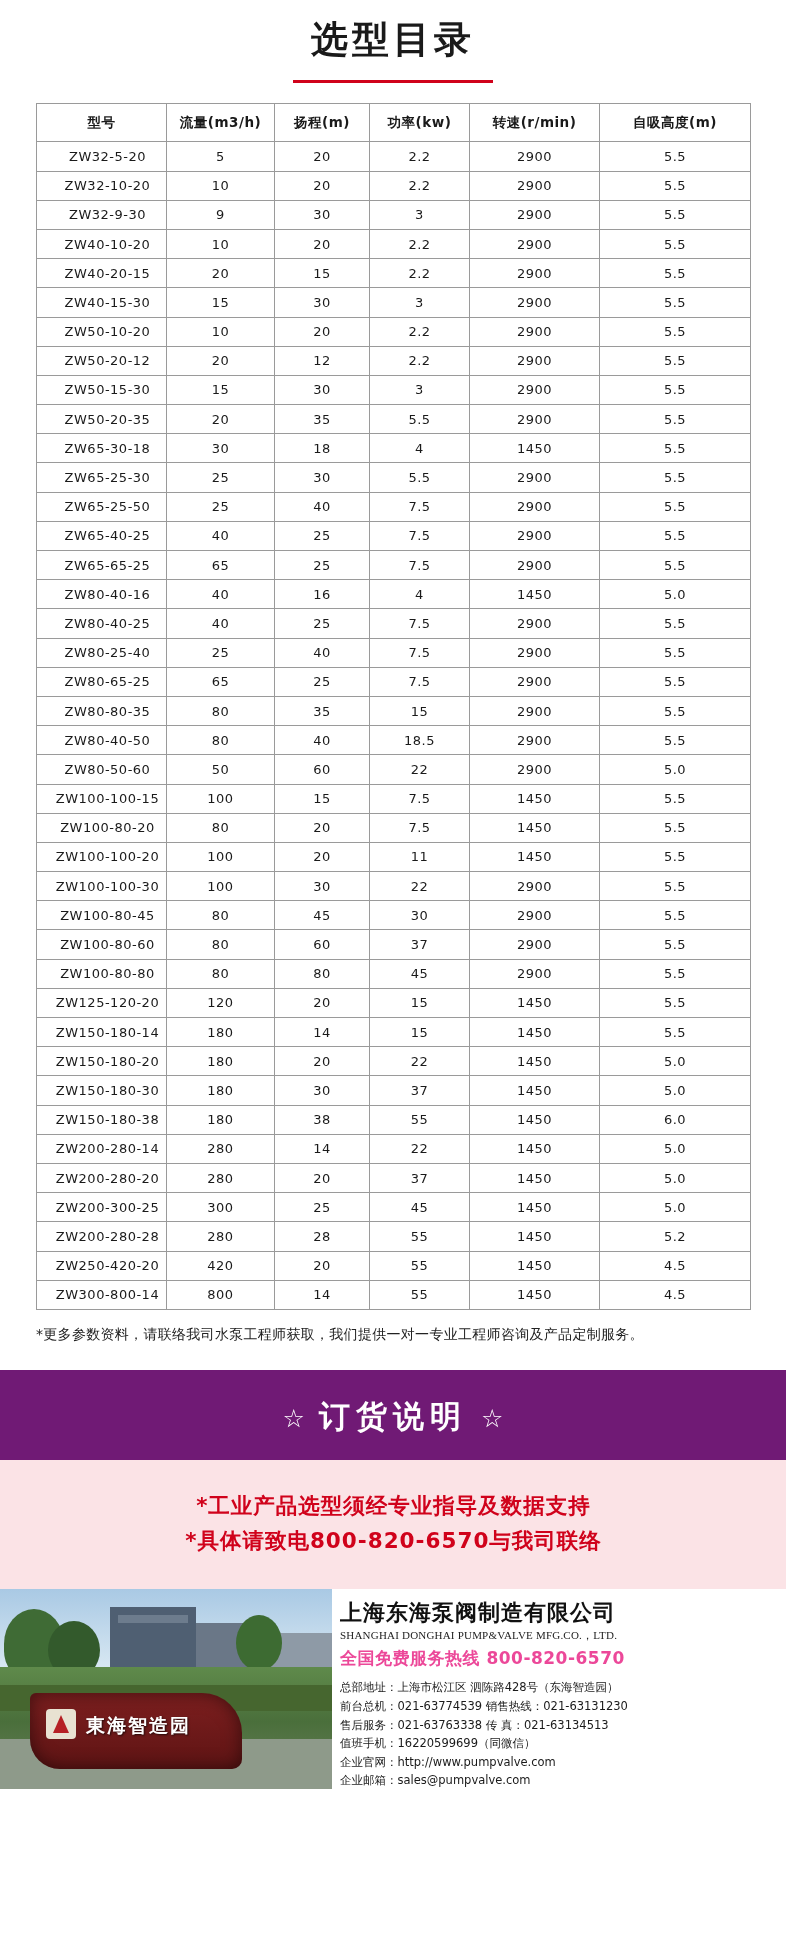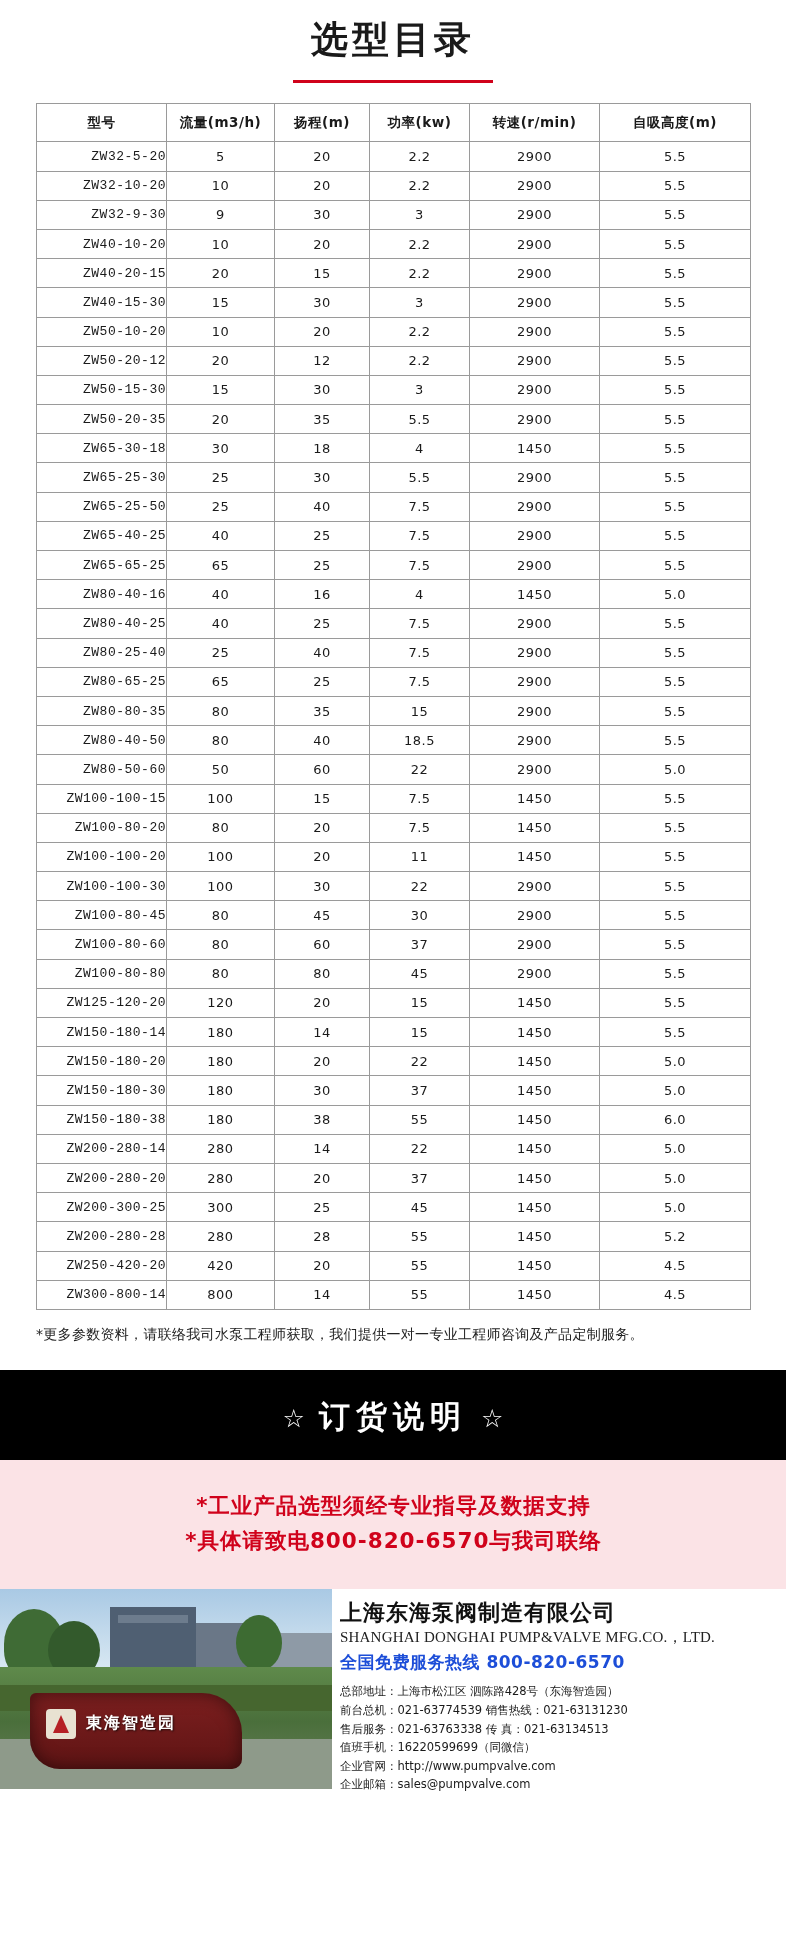--- a/index.html
+++ b/index.html
@@ -56,24 +56,23 @@
     font-family: "DejaVu Sans", sans-serif;
     letter-spacing: 0.5px;
     padding: 0;
   }
   table.spec th {
     font-weight: bold;
     font-size: 13.5px;
     height: 38px;
   }
   table.spec td.model {
-    text-align: right;
+    text-align: center;
     padding-left: 12px;
     font-size: 13px;
-    font-family: Liberation Mono, monospace;
   }
   
   col.c0 { width: 130px; }
   col.c1 { width: 108px; }
   col.c2 { width: 95px; }
   col.c3 { width: 100px; }
   col.c4 { width: 130px; }
   col.c5 { width: 151px; }
 
   
@@ -82,21 +81,21 @@
     margin: 16px auto 0 auto;
     font-size: 14px;
     color: #222;
     font-family: "DejaVu Sans", sans-serif;
     letter-spacing: 0.3px;
   }
 
   
   .red-banner {
     margin-top: 26px;
-    background: #000000;
+    background: #701a75;
     padding: 26px 0 22px 0;
     text-align: center;
   }
   .red-banner .banner-title {
     font-family: "DejaVu Sans", sans-serif;
     color: #ffffff;
     font-size: 31px;
     font-weight: bold;
     letter-spacing: 6px;
   }
@@ -151,21 +150,21 @@
   .ph-hedge{ position:absolute; left:0; top:96px; width:100%; height:26px; background:#46662f; }
   .ph-path{ position:absolute; left:0; top:150px; width:100%; height:50px; background:#8e9a8a; }
   .ph-rock{
     position:absolute; left:30px; top:104px; width:212px; height:76px;
     background:linear-gradient(#7d1f1f,#5e1414);
     border-radius:6px 40px 10px 30px;
     box-shadow: inset 0 0 18px rgba(0,0,0,.5);
   }
   .ph-rock-text{
     position:absolute; left:86px; top:124px;
-    color:#fff; font-size:16px; font-weight:bold;
+    color:#fff; font-size:19px; font-weight:bold;
     font-family:"DejaVu Sans", sans-serif; letter-spacing:2px;
     text-shadow:1px 1px 2px rgba(0,0,0,.7);
   }
   .ph-logo{
     position:absolute; left:46px; top:120px; width:30px; height:30px;
     background:#e8e2d2; border-radius:4px;
   }
   .ph-logo:after{
     content:"";position:absolute;left:7px;top:6px;width:0;height:0;
     border-left:8px solid transparent;border-right:8px solid transparent;border-bottom:18px solid #b52025;
@@ -178,28 +177,28 @@
   .company-cn {
     font-family: "DejaVu Sans", sans-serif;
     font-size: 22px;
     font-weight: bold;
     color: #111;
     letter-spacing: 1px;
     line-height: 1.25;
   }
   .company-en {
     font-family: "Liberation Serif", serif;
-    font-size: 15px;
+    font-size: 11px;
     color: #222;
     letter-spacing: 0.2px;
     margin-top: 2px;
   }
   .hotline {
     margin-top: 4px;
-    color: #1d4ed8;
+    color: #ec4899;
     font-family: "DejaVu Sans", sans-serif;
     font-size: 17px;
     font-weight: bold;
     letter-spacing: 0.5px;
   }
   .contact-list {
     margin-top: 8px;
   }
   .contact-line {
     font-family: "DejaVu Sans", sans-serif;

